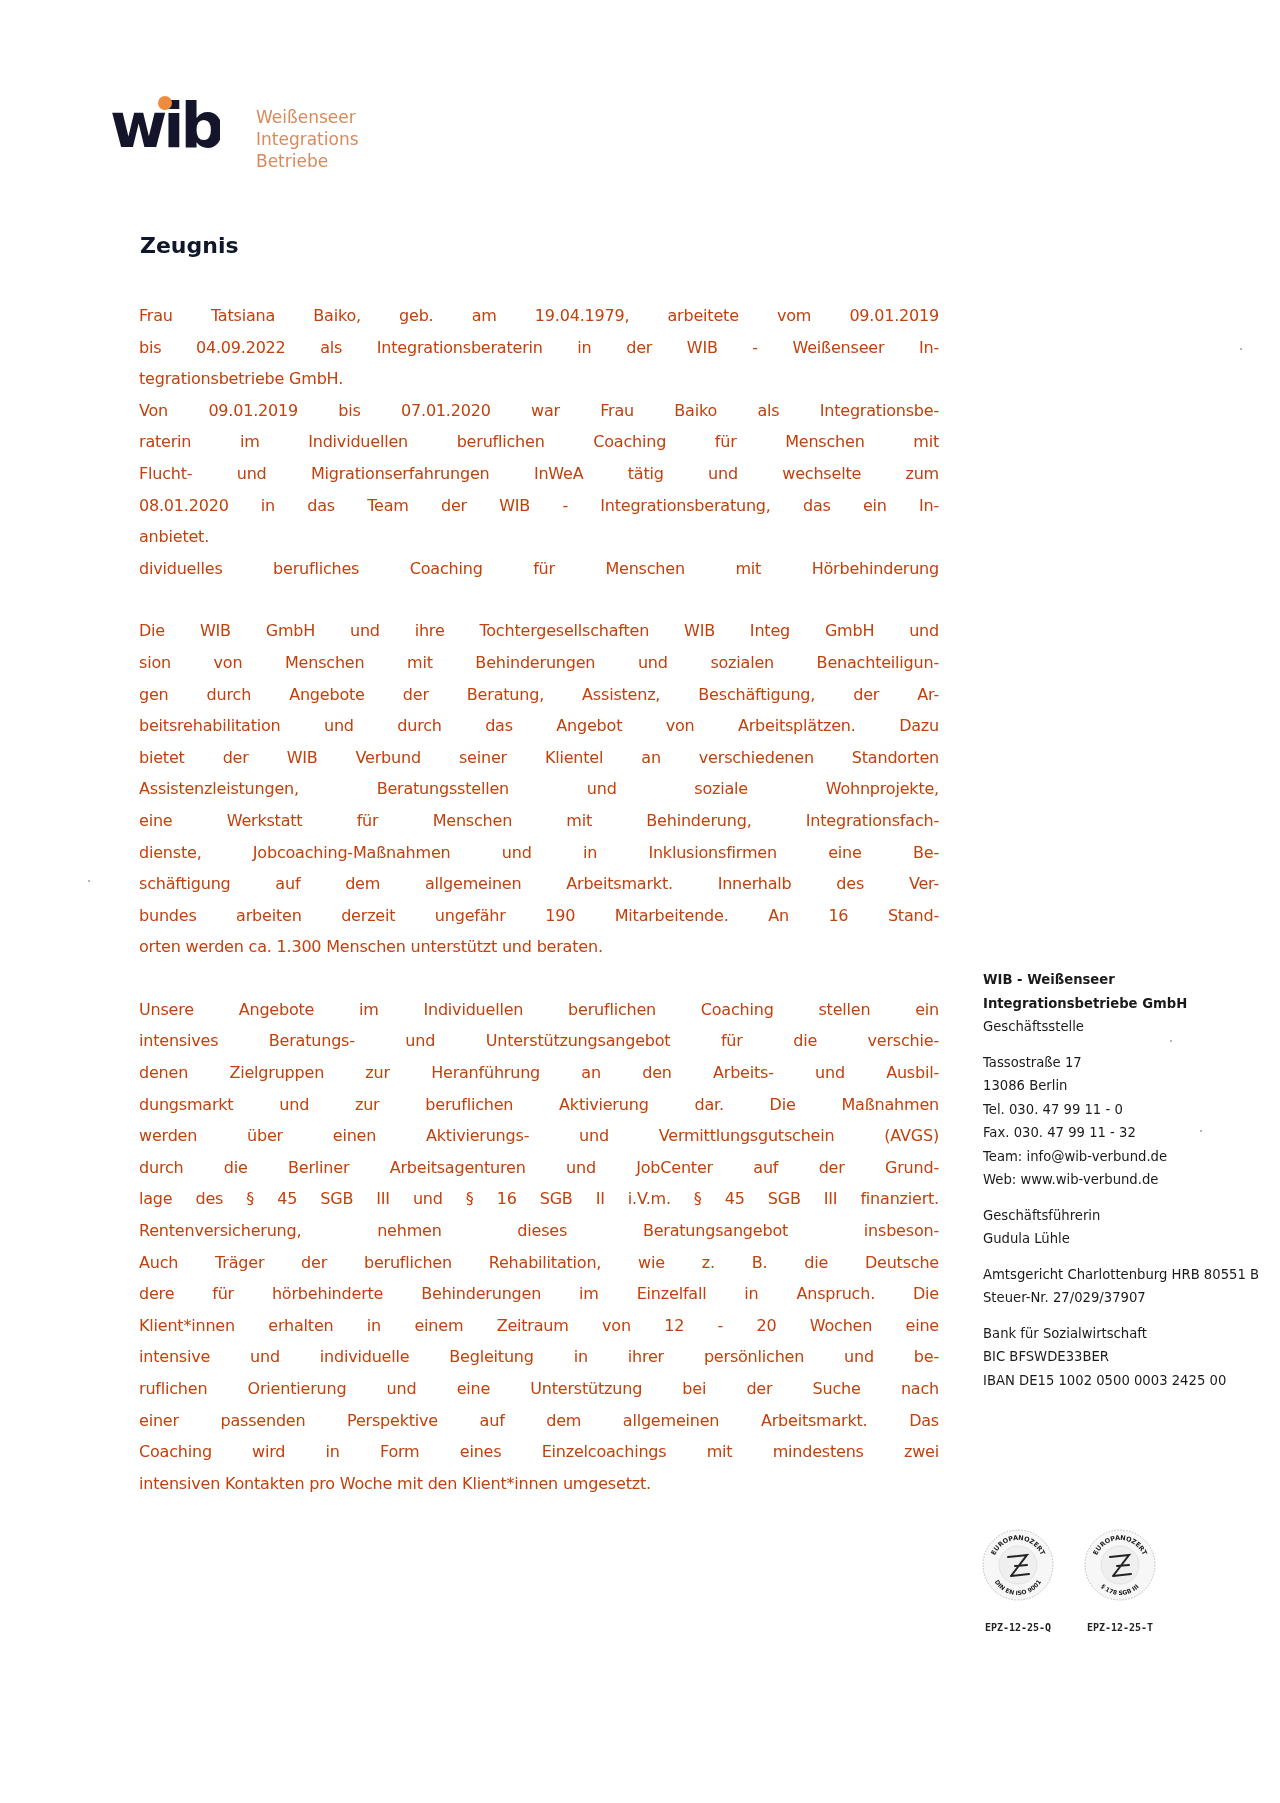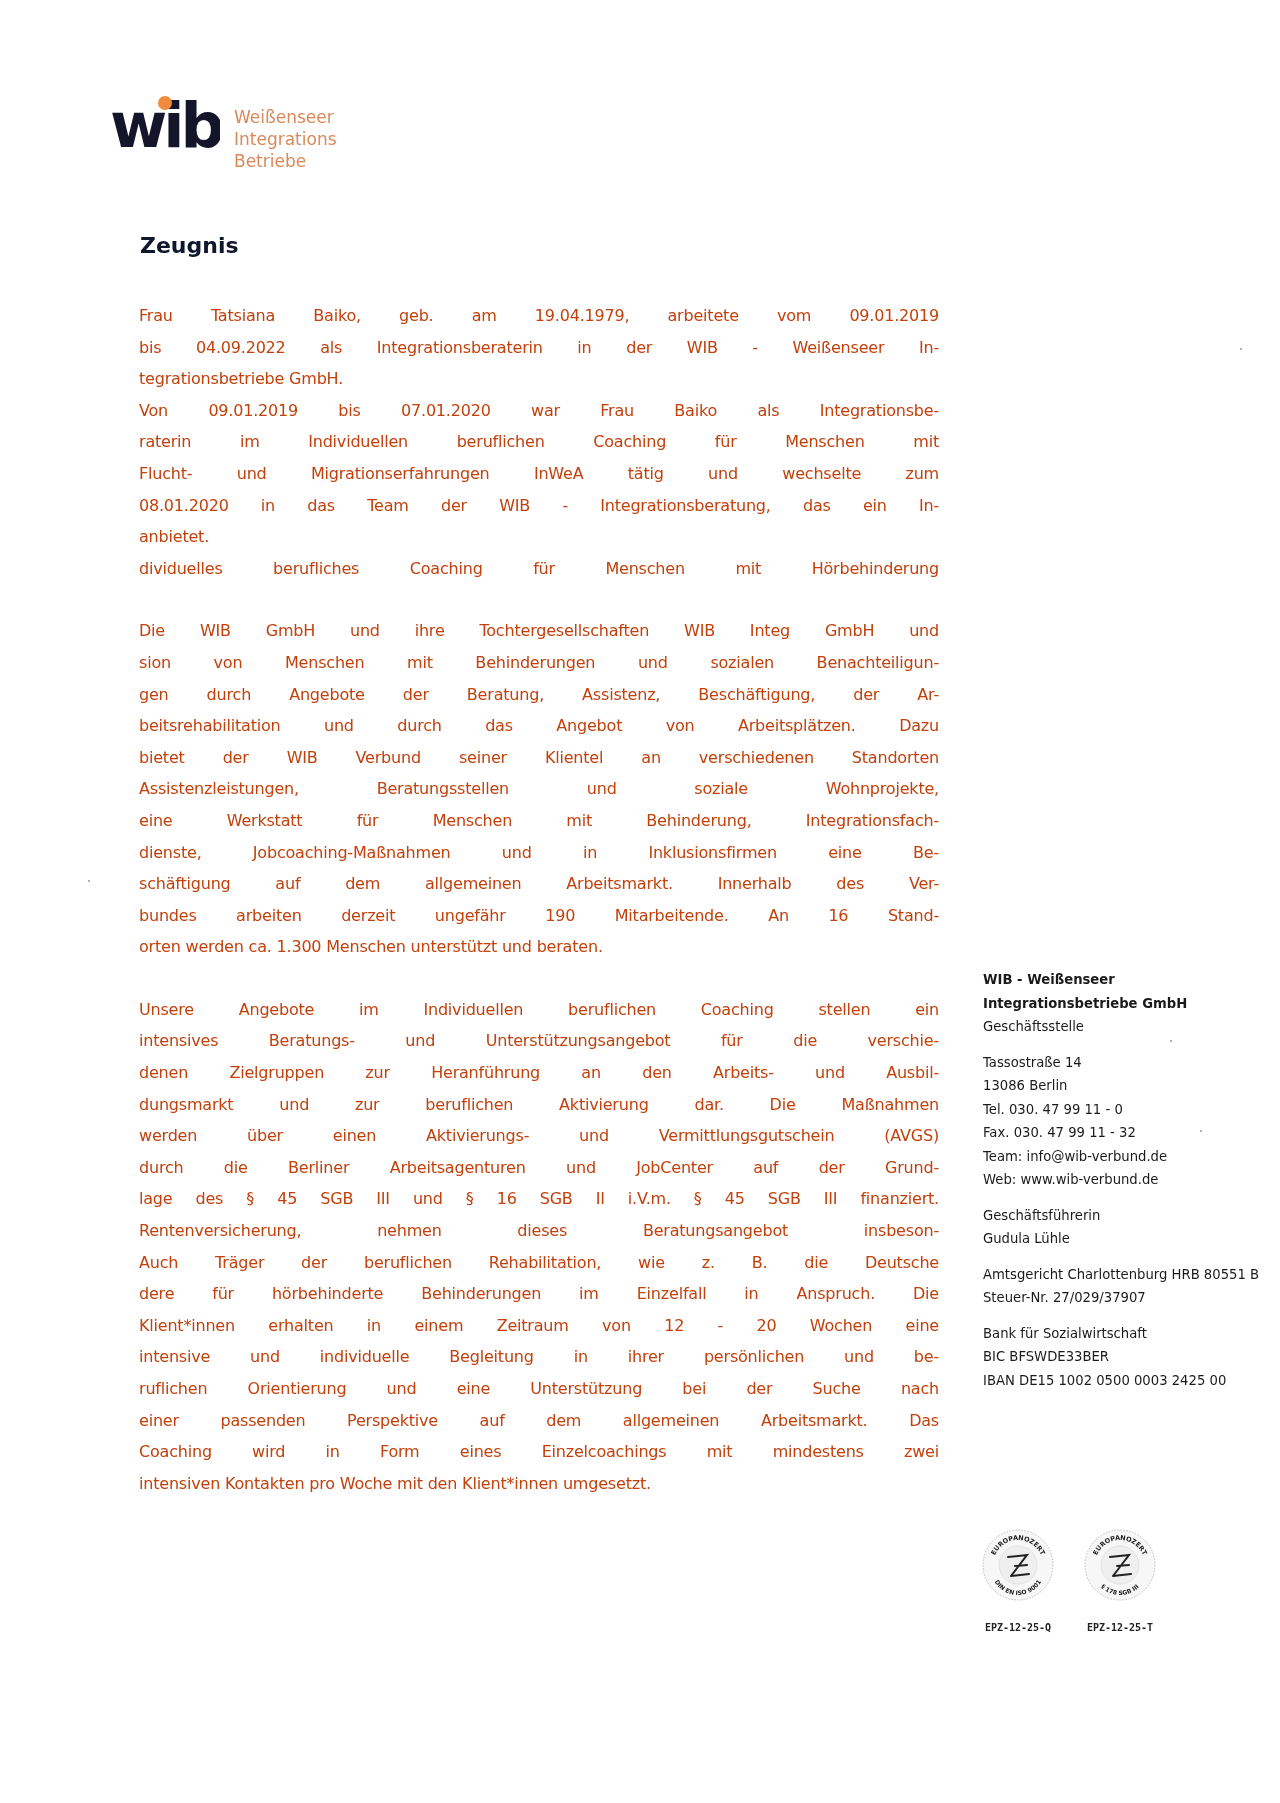--- a/index.html
+++ b/index.html
@@ -31,21 +31,21 @@
     }
     .logo-text {
       position: absolute;
       left: 124px;
       top: 14px;
       font-family: "DejaVu Sans", sans-serif;
       font-size: 17px;
       line-height: 22px;
       color: #d9895a;
     }
-    .logo-text div { white-space: nowrap; }
+    .logo-text div { white-space: nowrap; margin-left: 22px; }
 
     .title {
       position: absolute;
       left: 140px;
       top: 233px;
       font-family: "DejaVu Sans", sans-serif;
       font-weight: bold;
       font-size: 22px;
       color: #0f172a;
     }
@@ -179,21 +179,21 @@
     </p>
   </div>
 
 <div class="sidebar">
   <div class="block">
     <div class="bold">WIB - Weißenseer</div>
     <div class="bold">Integrationsbetriebe GmbH</div>
     <div>Geschäftsstelle</div>
   </div>
   <div class="block">
-    <div>Tassostraße 14</div>
+    <div>Tassostraße 17</div>
     <div>13086 Berlin</div>
     <div>Tel. 030. 47 99 11 - 0</div>
     <div>Fax. 030. 47 99 11 - 32</div>
     <div>Team: info@wib-verbund.de</div>
     <div>Web: www.wib-verbund.de</div>
   </div>
   <div class="block">
     <div>Geschäftsführerin</div>
     <div>Gudula Lühle</div>
   </div>

